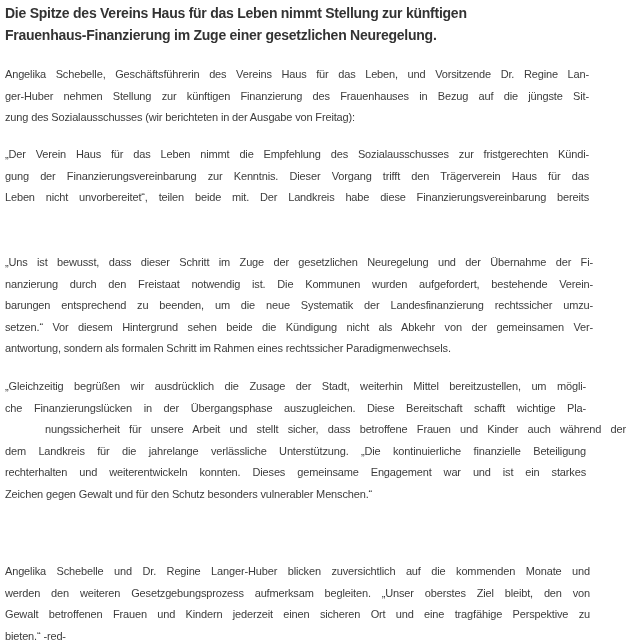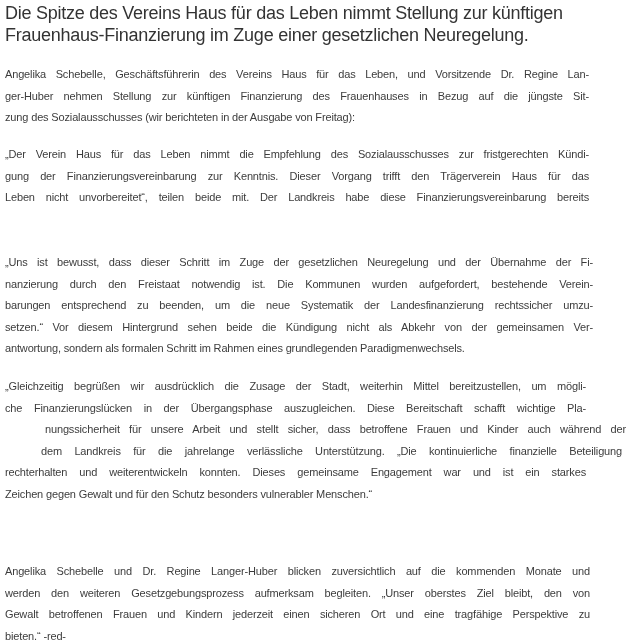--- a/index.html
+++ b/index.html
@@ -16,23 +16,23 @@
       color: #3a3a3a;
     }
     .article {
       position: absolute;
       left: 5px;
       top: 0;
       width: 622px;
     }
     .headline {
       margin: 2px 0 0 0;
-      font-size: 18px;
+      font-size: 14px;
       line-height: 22px;
-      font-weight: normal;
+      font-weight: bold;
       color: #333333;
       letter-spacing: -0.25px;
     }
     .para {
       margin: 0;
       font-size: 11px;
       line-height: 21.6px;
       color: #3c3c3c;
       text-align: justify;
       letter-spacing: -0.15px;
@@ -72,28 +72,28 @@
     <span class="ln" style="display: block; width: 584px;">„Der Verein Haus für das Leben nimmt die Empfehlung des Sozialausschusses zur fristgerechten Kündi-</span>
     <span class="ln" style="display: block; width: 584px;">gung der Finanzierungsvereinbarung zur Kenntnis. Dieser Vorgang trifft den Trägerverein Haus für das</span>
     <span class="ln" style="display: block; width: 584px;">Leben nicht unvorbereitet“, teilen beide mit. Der Landkreis habe diese Finanzierungsvereinbarung bereits</span>
   </p>
 
   <p class="para p3">
     <span class="ln" style="display: block; width: 588px;">„Uns ist bewusst, dass dieser Schritt im Zuge der gesetzlichen Neuregelung und der Übernahme der Fi-</span>
     <span class="ln" style="display: block; width: 588px;">nanzierung durch den Freistaat notwendig ist. Die Kommunen wurden aufgefordert, bestehende Verein-</span>
     <span class="ln" style="display: block; width: 588px;">barungen entsprechend zu beenden, um die neue Systematik der Landesfinanzierung rechtssicher umzu-</span>
     <span class="ln" style="display: block; width: 588px;">setzen.“ Vor diesem Hintergrund sehen beide die Kündigung nicht als Abkehr von der gemeinsamen Ver-</span>
-    <span class="ln last" style="display: block; width: 588px;">antwortung, sondern als formalen Schritt im Rahmen eines grundlegenden Paradigmenwechsels.</span>
+    <span class="ln last" style="display: block; width: 588px;">antwortung, sondern als formalen Schritt im Rahmen eines rechtssicher Paradigmenwechsels.</span>
   </p>
 
   <p class="para p4">
     <span class="ln" style="display: block; width: 581px;">„Gleichzeitig begrüßen wir ausdrücklich die Zusage der Stadt, weiterhin Mittel bereitzustellen, um mögli-</span>
     <span class="ln" style="display: block; width: 581px;">che Finanzierungslücken in der Übergangsphase auszugleichen. Diese Bereitschaft schafft wichtige Pla-</span>
     <span class="ln" style="display: block; width: 581px; margin-left: 40px;">nungssicherheit für unsere Arbeit und stellt sicher, dass betroffene Frauen und Kinder auch während der</span>
-    <span class="ln" style="display: block; width: 581px; margin-left: 36px;">dem Landkreis für die jahrelange verlässliche Unterstützung. „Die kontinuierliche finanzielle Beteiligung</span>
+    <span class="ln" style="display: block; width: 581px;">dem Landkreis für die jahrelange verlässliche Unterstützung. „Die kontinuierliche finanzielle Beteiligung</span>
     <span class="ln" style="display: block; width: 581px;">rechterhalten und weiterentwickeln konnten. Dieses gemeinsame Engagement war und ist ein starkes</span>
     <span class="ln last" style="display: block; width: 581px;">Zeichen gegen Gewalt und für den Schutz besonders vulnerabler Menschen.“</span>
   </p>
 
   <p class="para p5">
     <span class="ln" style="display: block; width: 585px;">Angelika Schebelle und Dr. Regine Langer-Huber blicken zuversichtlich auf die kommenden Monate und</span>
     <span class="ln" style="display: block; width: 585px;">werden den weiteren Gesetzgebungsprozess aufmerksam begleiten. „Unser oberstes Ziel bleibt, den von</span>
     <span class="ln" style="display: block; width: 585px;">Gewalt betroffenen Frauen und Kindern jederzeit einen sicheren Ort und eine tragfähige Perspektive zu</span>
     <span class="ln last" style="display: block; width: 585px;">bieten.“  -red-</span>
   </p>

